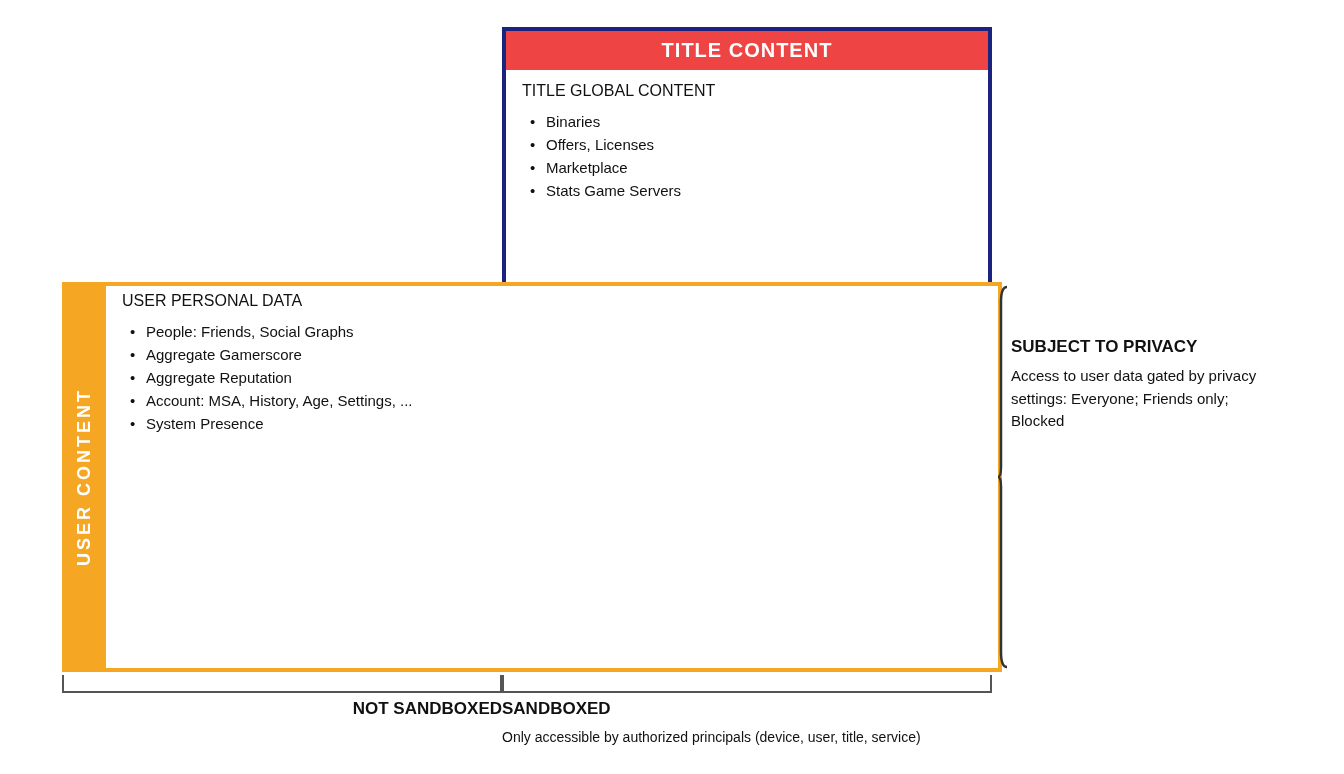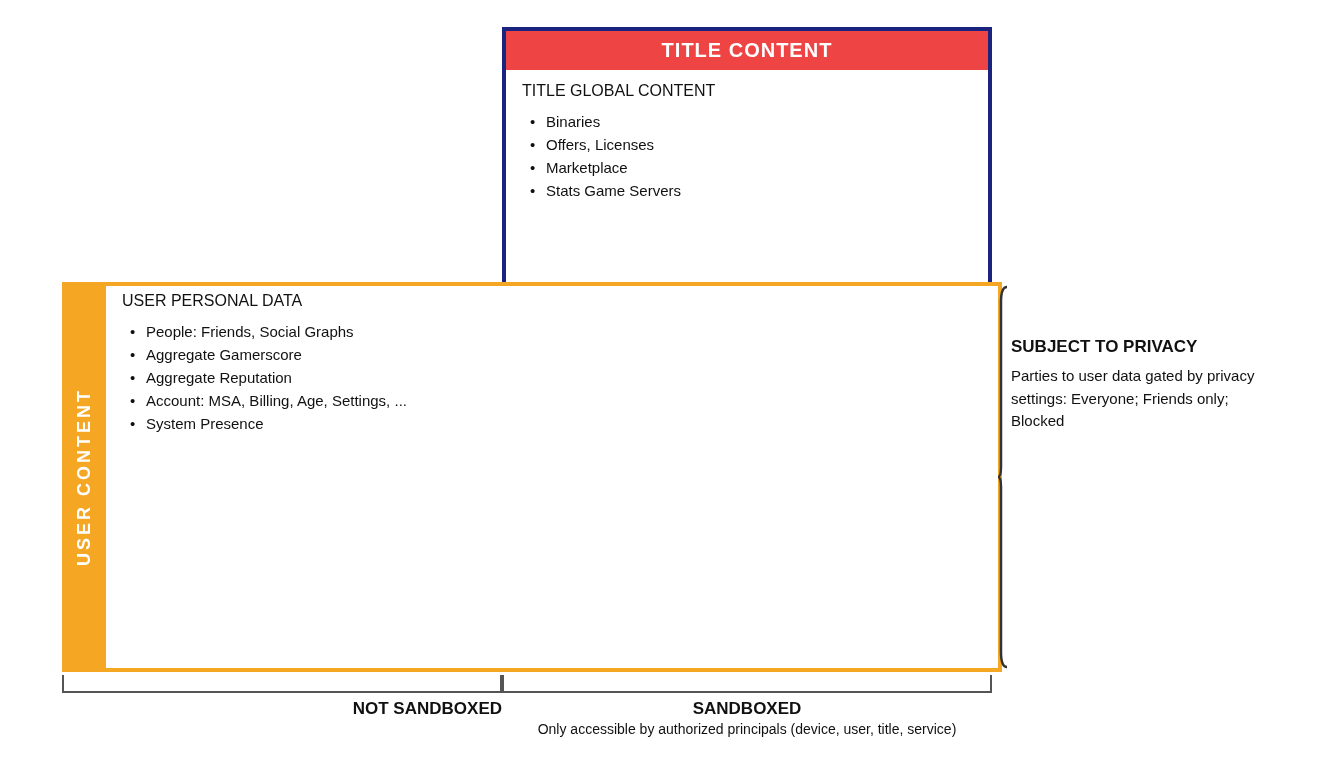--- a/index.html
+++ b/index.html
@@ -164,29 +164,29 @@
       font-size: 17px;
       color: #111;
     }
 
     
     .sandboxed-area {
       position: absolute;
       top: 658px;
       left: 470px;
       width: 490px;
-      text-align: center;
+      text-align: left;
     }
     .sandboxed-area .bracket-line {
       border-color: #555;
     }
     .sandboxed-sub {
       font-size: 14px;
       color: #111;
-      margin-top: 0;
+      margin-top: 8px;
       line-height: 1.5;
     }
 
     
     .underline {
       text-decoration: underline;
     }
 
     
     
@@ -241,32 +241,32 @@
   <div class="user-content-label">
     <span class="user-content-label-text">USER CONTENT</span>
   </div>
 
   <div class="user-personal-section">
     <div class="section-heading">USER PERSONAL DATA</div>
     <ul class="bullet-list">
       <li>People: Friends, Social Graphs</li>
       <li>Aggregate Gamerscore</li>
       <li>Aggregate Reputation</li>
-      <li>Account: MSA, Billing, Age, Settings, ...</li>
+      <li>Account: MSA, History, Age, Settings, ...</li>
       <li>System Presence</li>
     </ul>
   </div>
 
   <svg class="brace-svg" viewBox="0 0 22 390" preserveAspectRatio="none">
     <path d="M 11 5 Q 5 5 5 20 L 5 185 Q 5 195 2 195 Q 5 195 5 205 L 5 370 Q 5 385 11 385" fill="none" stroke="#333" stroke-width="2.5"></path>
   </svg>
 
   <div class="privacy-box">
     <div class="privacy-title">SUBJECT TO PRIVACY</div>
-    <div class="privacy-text">Parties to user data gated by privacy settings: Everyone; Friends only; Blocked</div>
+    <div class="privacy-text">Access to user data gated by privacy settings: Everyone; Friends only; Blocked</div>
   </div>
 
   <div class="not-sandboxed-area">
     <div class="bracket-line"></div>
     <div class="sandboxed-label">NOT SANDBOXED</div>
   </div>
 
   <div class="sandboxed-area">
     <div class="bracket-line"></div>
     <div class="sandboxed-label">SANDBOXED</div>

